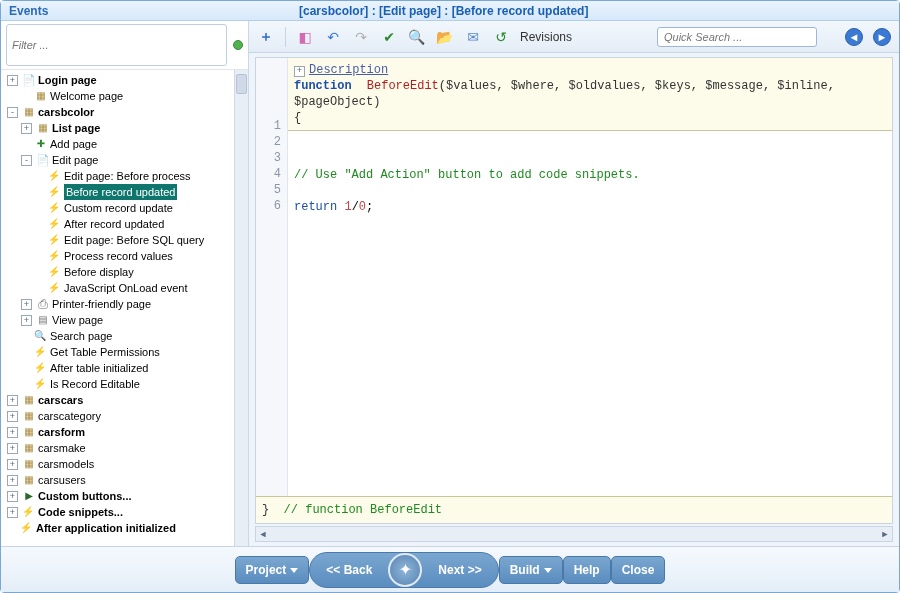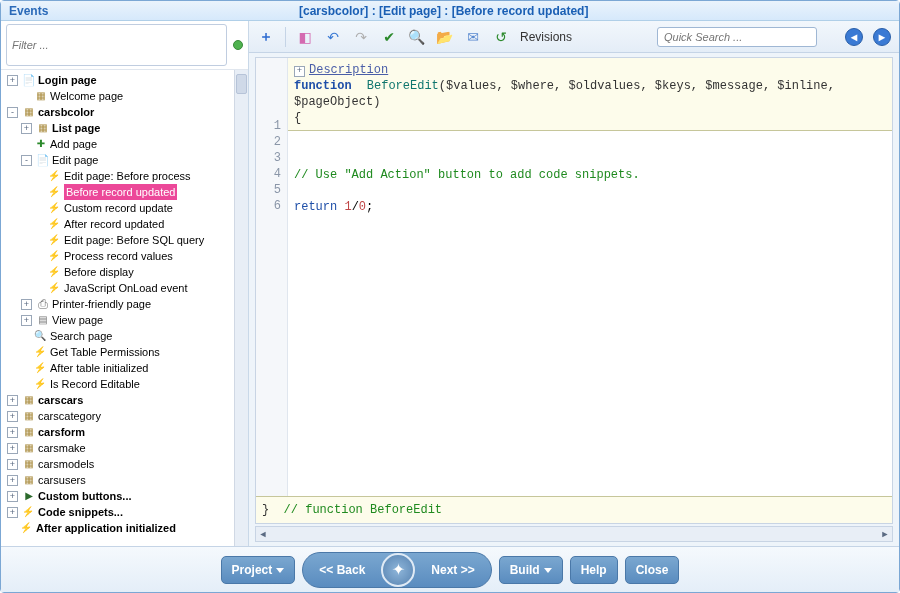--- a/index.html
+++ b/index.html
@@ -15,21 +15,21 @@
 .filter-input { flex: 1; border: 1px solid #c0cde0; border-radius: 3px; padding: 20px 5px; font-style: italic; color: #888; height: 18px; font-size: 11px; }
 .dot { width: 10px; height: 10px; background: #4fb24f; border-radius: 50%; border: 1px solid #3a8a3a; }
 .tree-wrap { flex: 1; display: flex; overflow: hidden; }
 .tree { flex: 1; overflow-y: auto; padding: 2px 2px 2px 4px; }
 .tree-scrollbar { width: 14px; background: #e8eef6; border-left: 1px solid #d0d8e4; display: flex; flex-direction: column; }
 .tree-scrollbar .sbt { height: 20px; margin: 4px 1px; background: #cfd9e8; border: 1px solid #b6c3d8; border-radius: 2px; }
 .tree ul { list-style: none; }
 .tree li { white-space: nowrap; line-height: 16px; }
 .node { display: flex; align-items: center; gap: 2px; padding: 0 2px; cursor: default; }
 .node.bold .label { font-weight: bold; }
-.node.selected .label { background: #ec4899; color: #fff; padding: 0 2px; }
+.node.selected .label { background: #0f766e; color: #fff; padding: 0 2px; }
 .exp { width: 11px; height: 11px; border: 1px solid #9aa7b8; font-size: 9px; line-height: 9px; text-align: center; color: #5a6a82; margin-right: 2px; background: #fff; cursor: pointer; }
 .conn { width: 11px; height: 11px; }
 .ico { width: 14px; height: 14px; display: inline-flex; align-items: center; justify-content: center; font-size: 10px; }
 .ico-page { color: #a88a3c; }
 .ico-page::before { content: "▦"; }
 .ico-bolt { color: #e8a022; }
 .ico-bolt::before { content: "⚡"; }
 .ico-form { color: #777; }
 .ico-form::before { content: "📄"; font-size: 11px; }
 .ico-add { color: #2c8a2c; }
@@ -55,32 +55,32 @@
 .quick-search { width: 160px; height: 20px; border: 1px solid #9fb7d4; border-radius: 3px; padding: 2px 6px; font-style: italic; color: #888; font-size: 11px; }
 .nav-btn { width: 18px; height: 18px; border-radius: 50%; background: #3a7ad4; color: #fff; font-size: 11px; display: inline-flex; align-items: center; justify-content: center; cursor: pointer; border: 1px solid #2a5fa8; }
 .code-frame { flex: 1; margin: 4px 6px 2px 6px; background: #fff; border: 1px solid #c8d4e4; display: flex; flex-direction: column; overflow: hidden; }
 .code-body { flex: 1; display: flex; overflow: hidden; }
 .gutter { width: 32px; background: #f5f7fa; border-right: 1px solid #e0e6ee; text-align: right; padding: 60px 6px 0 0; color: #8a96a8; font-family: "Courier New", monospace; font-size: 12px; line-height: 16px; }
 .code { flex: 1; font-family: "Courier New", monospace; font-size: 12px; line-height: 16px; padding: 0; position: relative; }
 .sig-block { background: #fdfceb; border-bottom: 1px solid #c6c69a; padding: 4px 6px 4px 6px; }
 .sig-block .desc-row { color: #4a5ea8; }
 .sig-block .fold { display: inline-block; width: 11px; height: 11px; border: 1px solid #9aa7b8; font-size: 9px; line-height: 9px; text-align: center; color: #5a6a82; margin-right: 4px; background: #fff; }
 .kw { color: #1f4fa8; font-weight: bold; }
-.fn { color: #0f766e; padding-left: 8px; }
+.fn { color: #b91c1c; padding-left: 8px; }
 .param { color: #333; }
 .brace { color: #333; }
 .code-lines { padding: 4px 6px; }
 .cm { color: #1f8a1f; }
 .ret { color: #1f4fa8; font-weight: normal; }
 .num { color: #c04848; }
 .footer-close { background: #fdfceb; border-top: 1px solid #c6c69a; font-family: "Courier New", monospace; font-size: 12px; padding: 6px 6px; }
 .hscroll { height: 16px; background: #e8eef6; margin: 0 6px 4px 6px; border: 1px solid #c8d4e4; display: flex; align-items: center; }
 .hscroll .arrow { width: 14px; text-align: center; color: #5a6a82; cursor: pointer; font-size: 9px; }
 .hscroll .track { flex: 1; }
-.bottombar { height: 46px; background: linear-gradient(#f5f9fd, #e4eef8); display:flex; align-items:center; justify-content:center; gap:7px; border-top: 1px solid #c5d4e6; }
+.bottombar { height: 46px; background: linear-gradient(#f5f9fd, #e4eef8); display:flex; align-items:center; justify-content:center; gap:0; border-top: 1px solid #c5d4e6; }
 .btn { background: linear-gradient(#7aa7d0, #5a8cbf); color: #fff; border: 1px solid #4a78a8; border-radius: 5px; padding: 6px 14px; font-size: 12px; cursor: pointer; font-weight: bold; }
 .btn.small { padding: 6px 10px; }
 .nav-chunk { display: flex; align-items: center; background: linear-gradient(#7aa7d0, #5a8cbf); border: 1px solid #4a78a8; border-radius: 20px; overflow: hidden; }
 .nav-chunk .seg { color: #fff; padding: 6px 16px; font-size: 12px; cursor: pointer; font-weight: bold; }
 .nav-chunk .mid { width: 34px; height: 34px; background: radial-gradient(#8fb6da, #5682b0); border-radius: 50%; display:flex; align-items:center; justify-content:center; color:#fff; font-size:16px; border: 2px solid #dfeaf5; }
 .tri { display:inline-block; width:0; height:0; border-left:4px solid transparent; border-right:4px solid transparent; border-top:5px solid #fff; vertical-align:middle; margin-left:4px;}
 </style>
 </head>
 <body>
 

